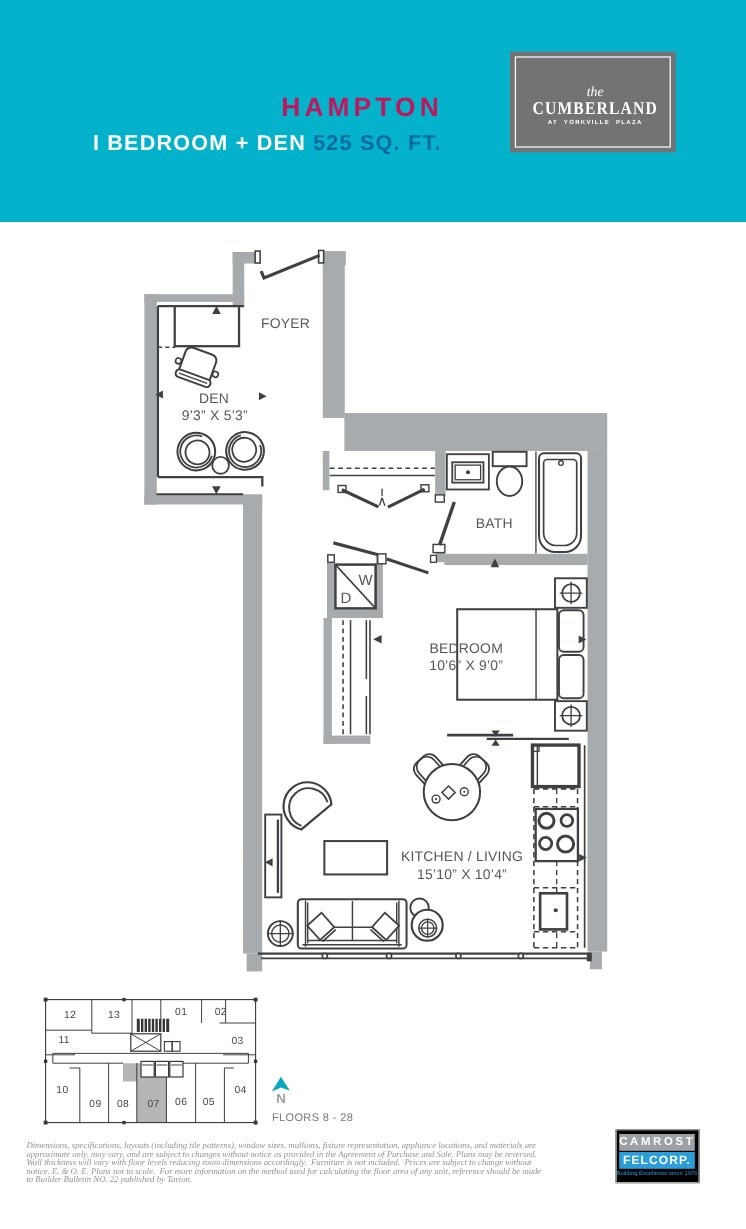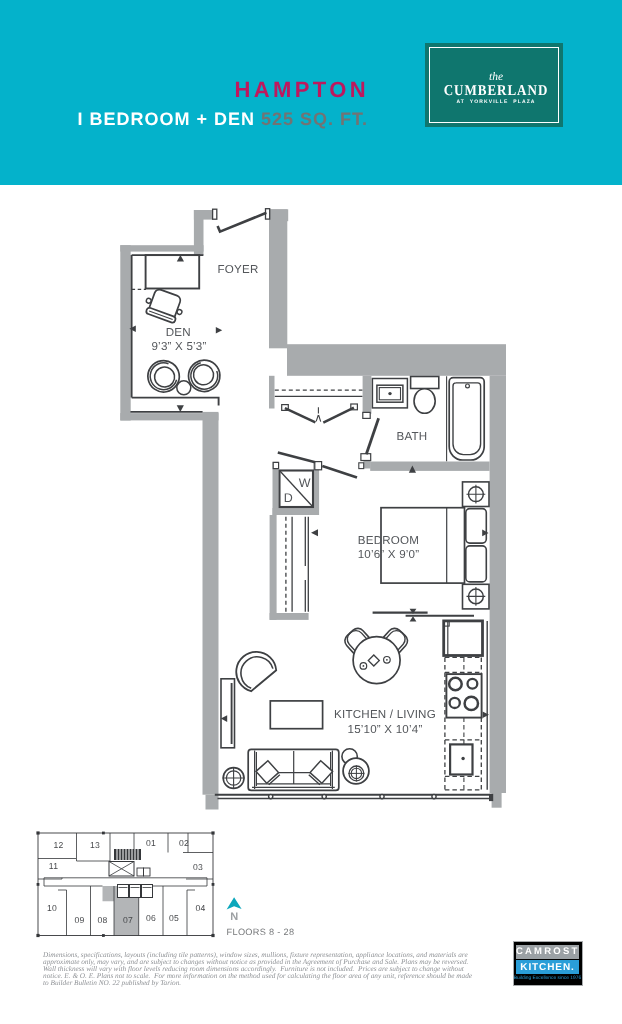--- a/index.html
+++ b/index.html
@@ -7,23 +7,23 @@
   body{width:622px;height:1024px;position:relative;overflow:hidden;font-family:"Liberation Sans",sans-serif;}
   .abs{position:absolute;}
 </style>
 </head>
 <body>
 
 <div class="abs" style="left:0;top:0;width:622px;height:185px;background:#04b2cb;"></div>
 
 <div class="abs" style="top:77px;right:253px;font-size:22px;font-weight:bold;letter-spacing:3.4px;color:#be185d;">HAMPTON</div>
 
-<div class="abs" style="top:109px;right:254px;font-size:18px;font-weight:bold;letter-spacing:1px;color:#ffffff;white-space:nowrap;">I BEDROOM + DEN <span style="color:#737373;">525 SQ. FT.</span></div>
-
-<div class="abs" style="left:425px;top:43px;width:138px;height:84px;background:#0f766e;">
+<div class="abs" style="top:109px;right:254px;font-size:18px;font-weight:bold;letter-spacing:1px;color:#ffffff;white-space:nowrap;">I BEDROOM + DEN <span style="color:#0369a1;">525 SQ. FT.</span></div>
+
+<div class="abs" style="left:425px;top:43px;width:138px;height:84px;background:#737373;">
 
   <div class="abs" style="left:4px;top:4px;right:4px;bottom:4px;border:1.6px solid #ffffff;"></div>
 
   <div class="abs" style="left:2px;top:28px;width:100%;text-align:center;font-family:'Liberation Serif',serif;font-style:italic;font-size:11.5px;line-height:12px;color:#fff;">the</div>
 
   <div class="abs" style="left:2px;top:40.5px;width:100%;text-align:center;font-family:'Liberation Serif',serif;font-size:15px;line-height:15px;letter-spacing:1.1px;color:#fff;transform:scaleX(0.87);"><b>CUMBERLAND</b></div>
 
   <div class="abs" style="left:2px;top:56.8px;width:100%;text-align:center;font-size:5px;line-height:5px;font-weight:bold;letter-spacing:1.1px;color:#fff;">AT&nbsp; YORKVILLE&nbsp; PLAZA</div>
 </div>
 
@@ -249,28 +249,28 @@
         <text x="90" y="89.5" font-size="8.6px" fill="#46484b" text-anchor="middle" letter-spacing="0.3">07</text>
         <text x="113" y="88" font-size="8.6px" fill="#46484b" text-anchor="middle" letter-spacing="0.3">06</text>
         <text x="136" y="88" font-size="8.6px" fill="#46484b" text-anchor="middle" letter-spacing="0.3">05</text>
       </g>
       <path d="M234.1,897.3 L241.6,908.9 L234.1,906.2 L226.6,909.6 Z" fill="#0ca7bc"></path>
       <text x="234.2" y="919.5" font-size="11px" font-weight="bold" fill="#9da0a3" text-anchor="middle">N</text>
       <text x="226.6" y="934.5" font-size="9.2px" fill="#77797b" letter-spacing="0.3">FLOORS 8 - 28</text>
     </g>
 </svg>
 
-<div class="abs" style="left:43px;top:952.3px;width:440px;font-family:'Liberation Serif',serif;font-style:italic;font-size:7.25px;line-height:7.05px;color:#8f9296;white-space:nowrap;">
+<div class="abs" style="left:22px;top:952.3px;width:440px;font-family:'Liberation Serif',serif;font-style:italic;font-size:7.25px;line-height:7.05px;color:#8f9296;white-space:nowrap;">
 Dimensions, specifications, layouts (including tile patterns), window sizes, mullions, fixture representation, appliance locations, and materials are<br>
 approximate only, may vary, and are subject to changes without notice as provided in the Agreement of Purchase and Sale. Plans may be reversed.<br>
 Wall thickness will vary with floor levels reducing room dimensions accordingly.&nbsp; Furniture is not included.&nbsp; Prices are subject to change without<br>
 notice. E. &amp; O. E. Plans not to scale.&nbsp; For more information on the method used for calculating the floor area of any unit, reference should be made<br>
 to Builder Bulletin NO. 22 published by Tarion.
 </div>
 
 <div class="abs" style="left:512.5px;top:941px;width:68px;height:42.5px;background:#000000;border:1px solid #a8abad;">
 
   <div style="margin:2.5px 2.5px 0 2.5px;height:14px;background:#9ba1a5;color:#fff;font-size:9.5px;font-weight:bold;letter-spacing:2.2px;text-align:center;line-height:14.5px;">CAMROST</div>
 
-  <div style="margin:1px 2.5px 0 2.5px;height:14.5px;background:#2a9ed8;color:#fff;font-size:10px;font-weight:bold;letter-spacing:0.9px;text-align:center;line-height:15px;">KITCHEN.</div>
+  <div style="margin:1px 2.5px 0 2.5px;height:14.5px;background:#2a9ed8;color:#fff;font-size:10px;font-weight:bold;letter-spacing:0.9px;text-align:center;line-height:15px;">FELCORP.</div>
 
   <div style="margin-top:1.5px;text-align:center;font-size:4.9px;color:#2a9ed8;">Building Excellence since 1976</div>
 </div>
 
 </body></html>

